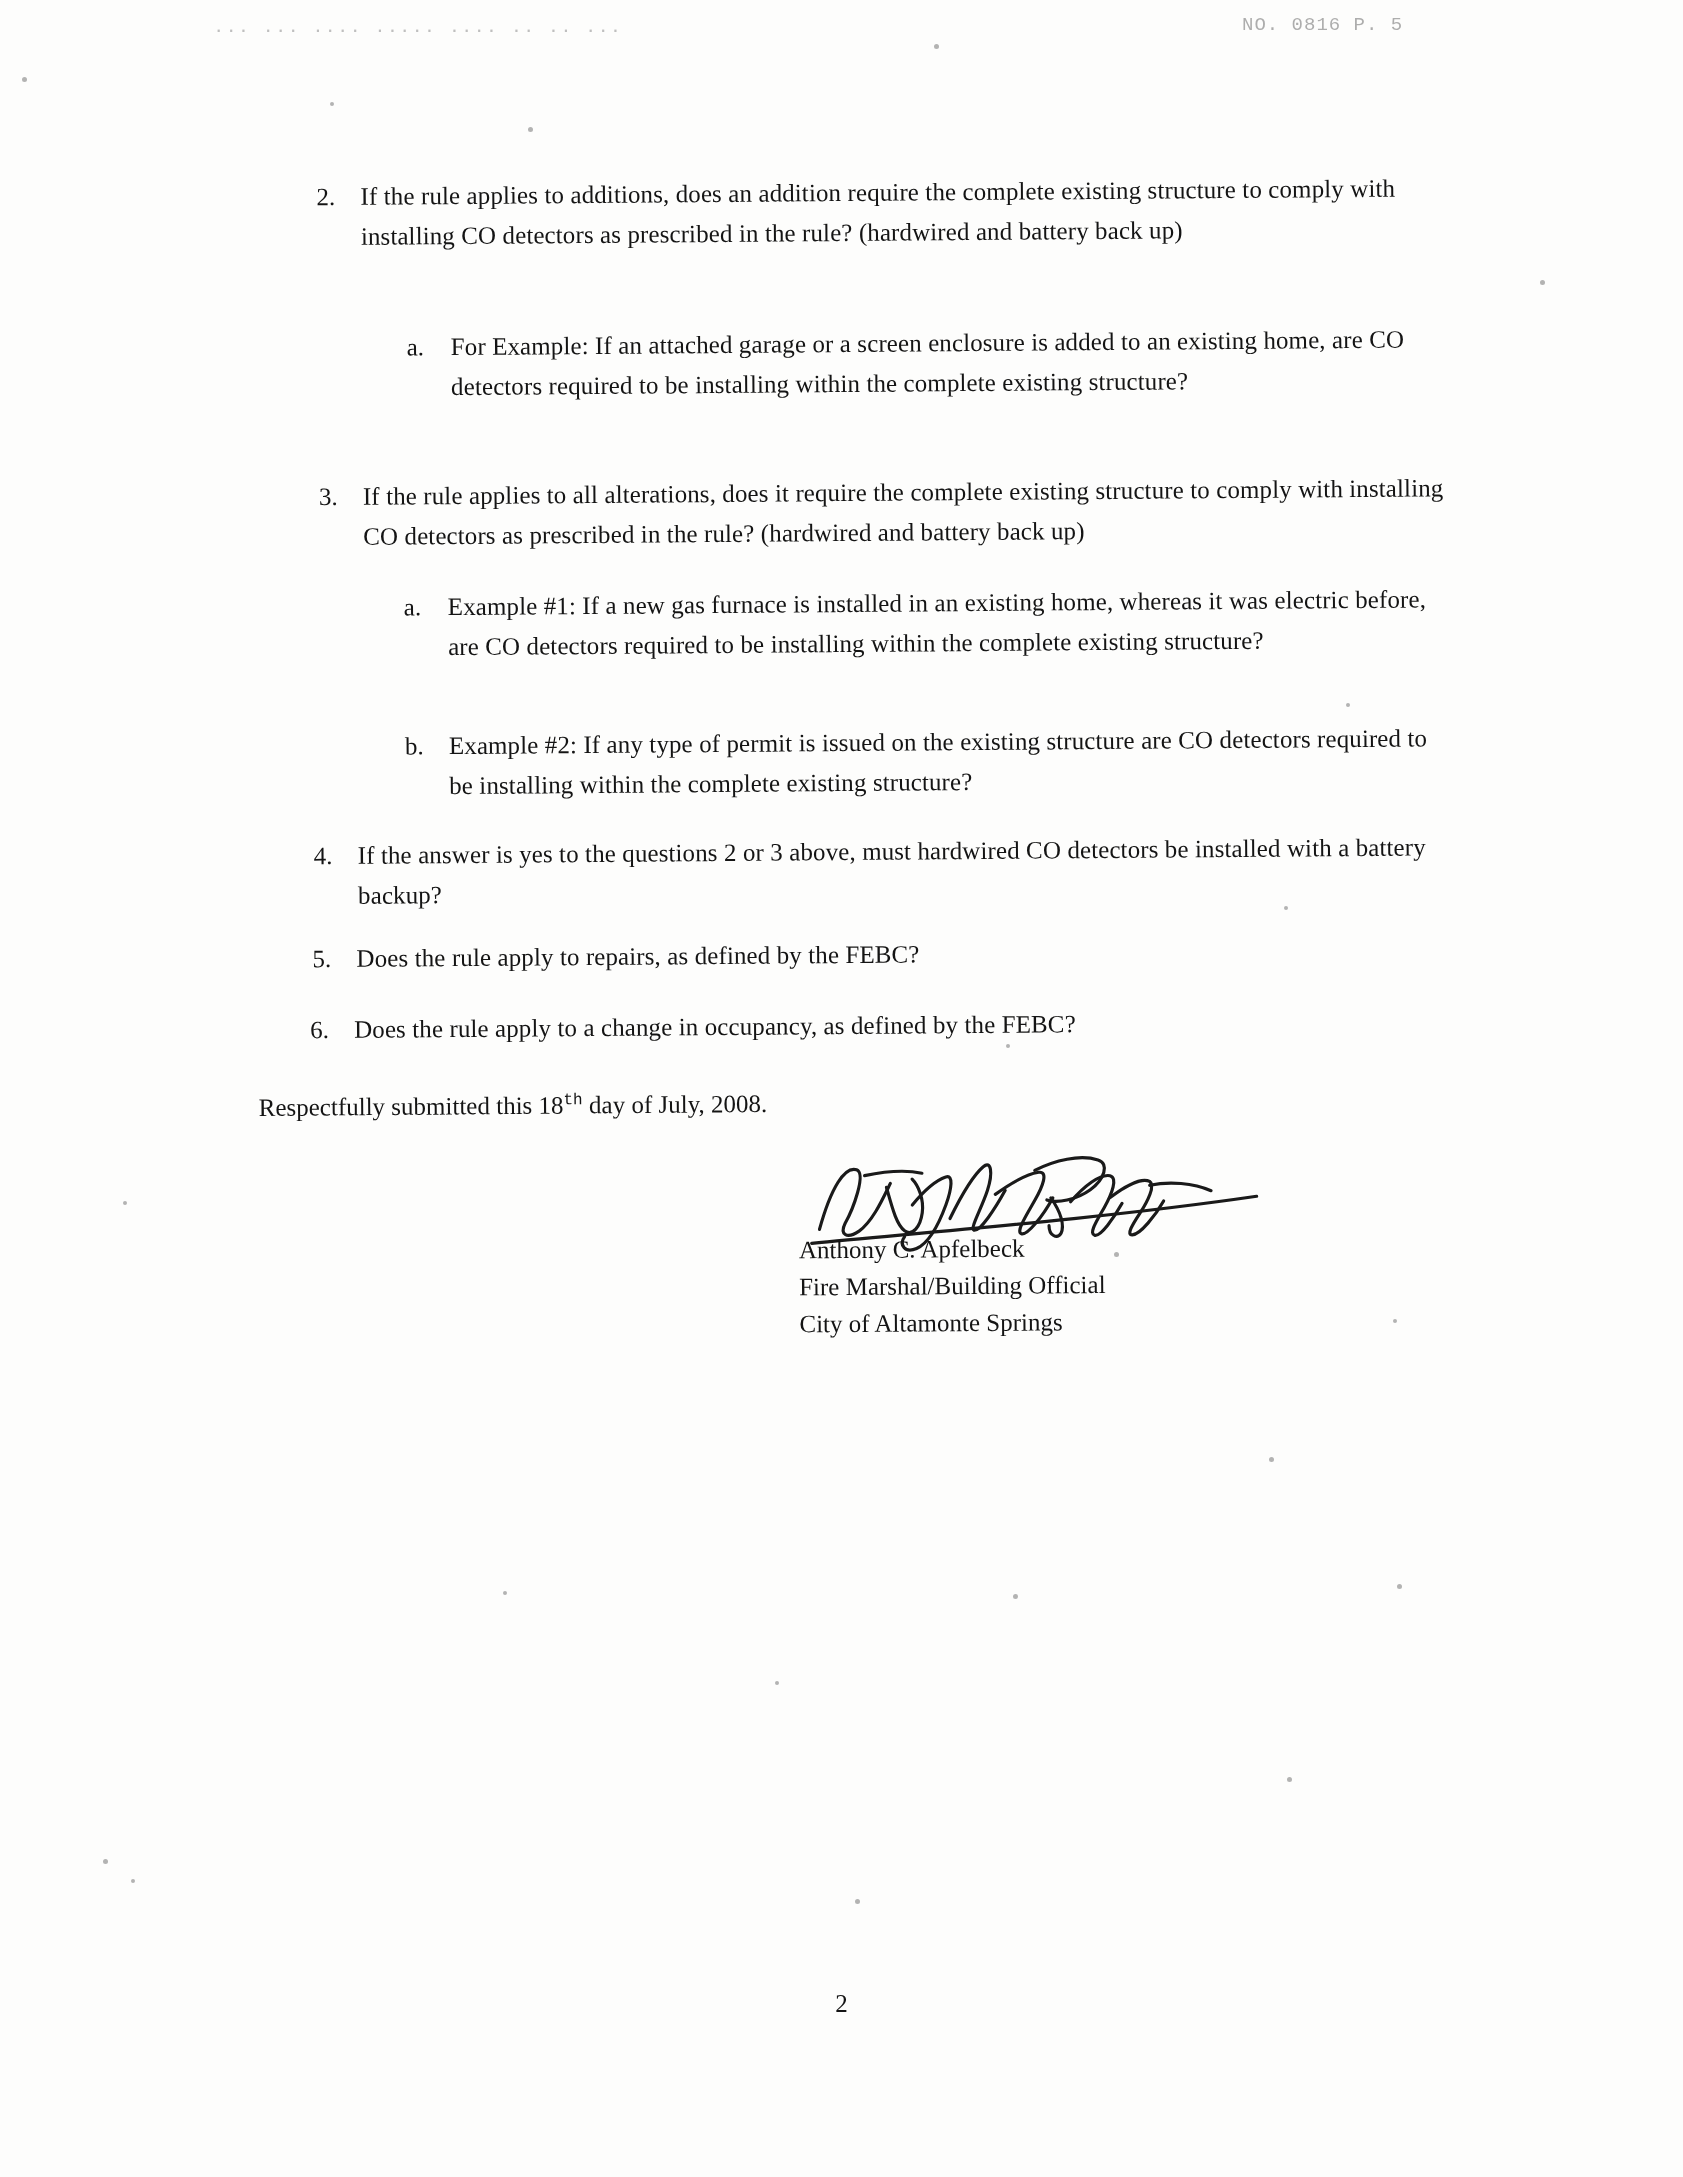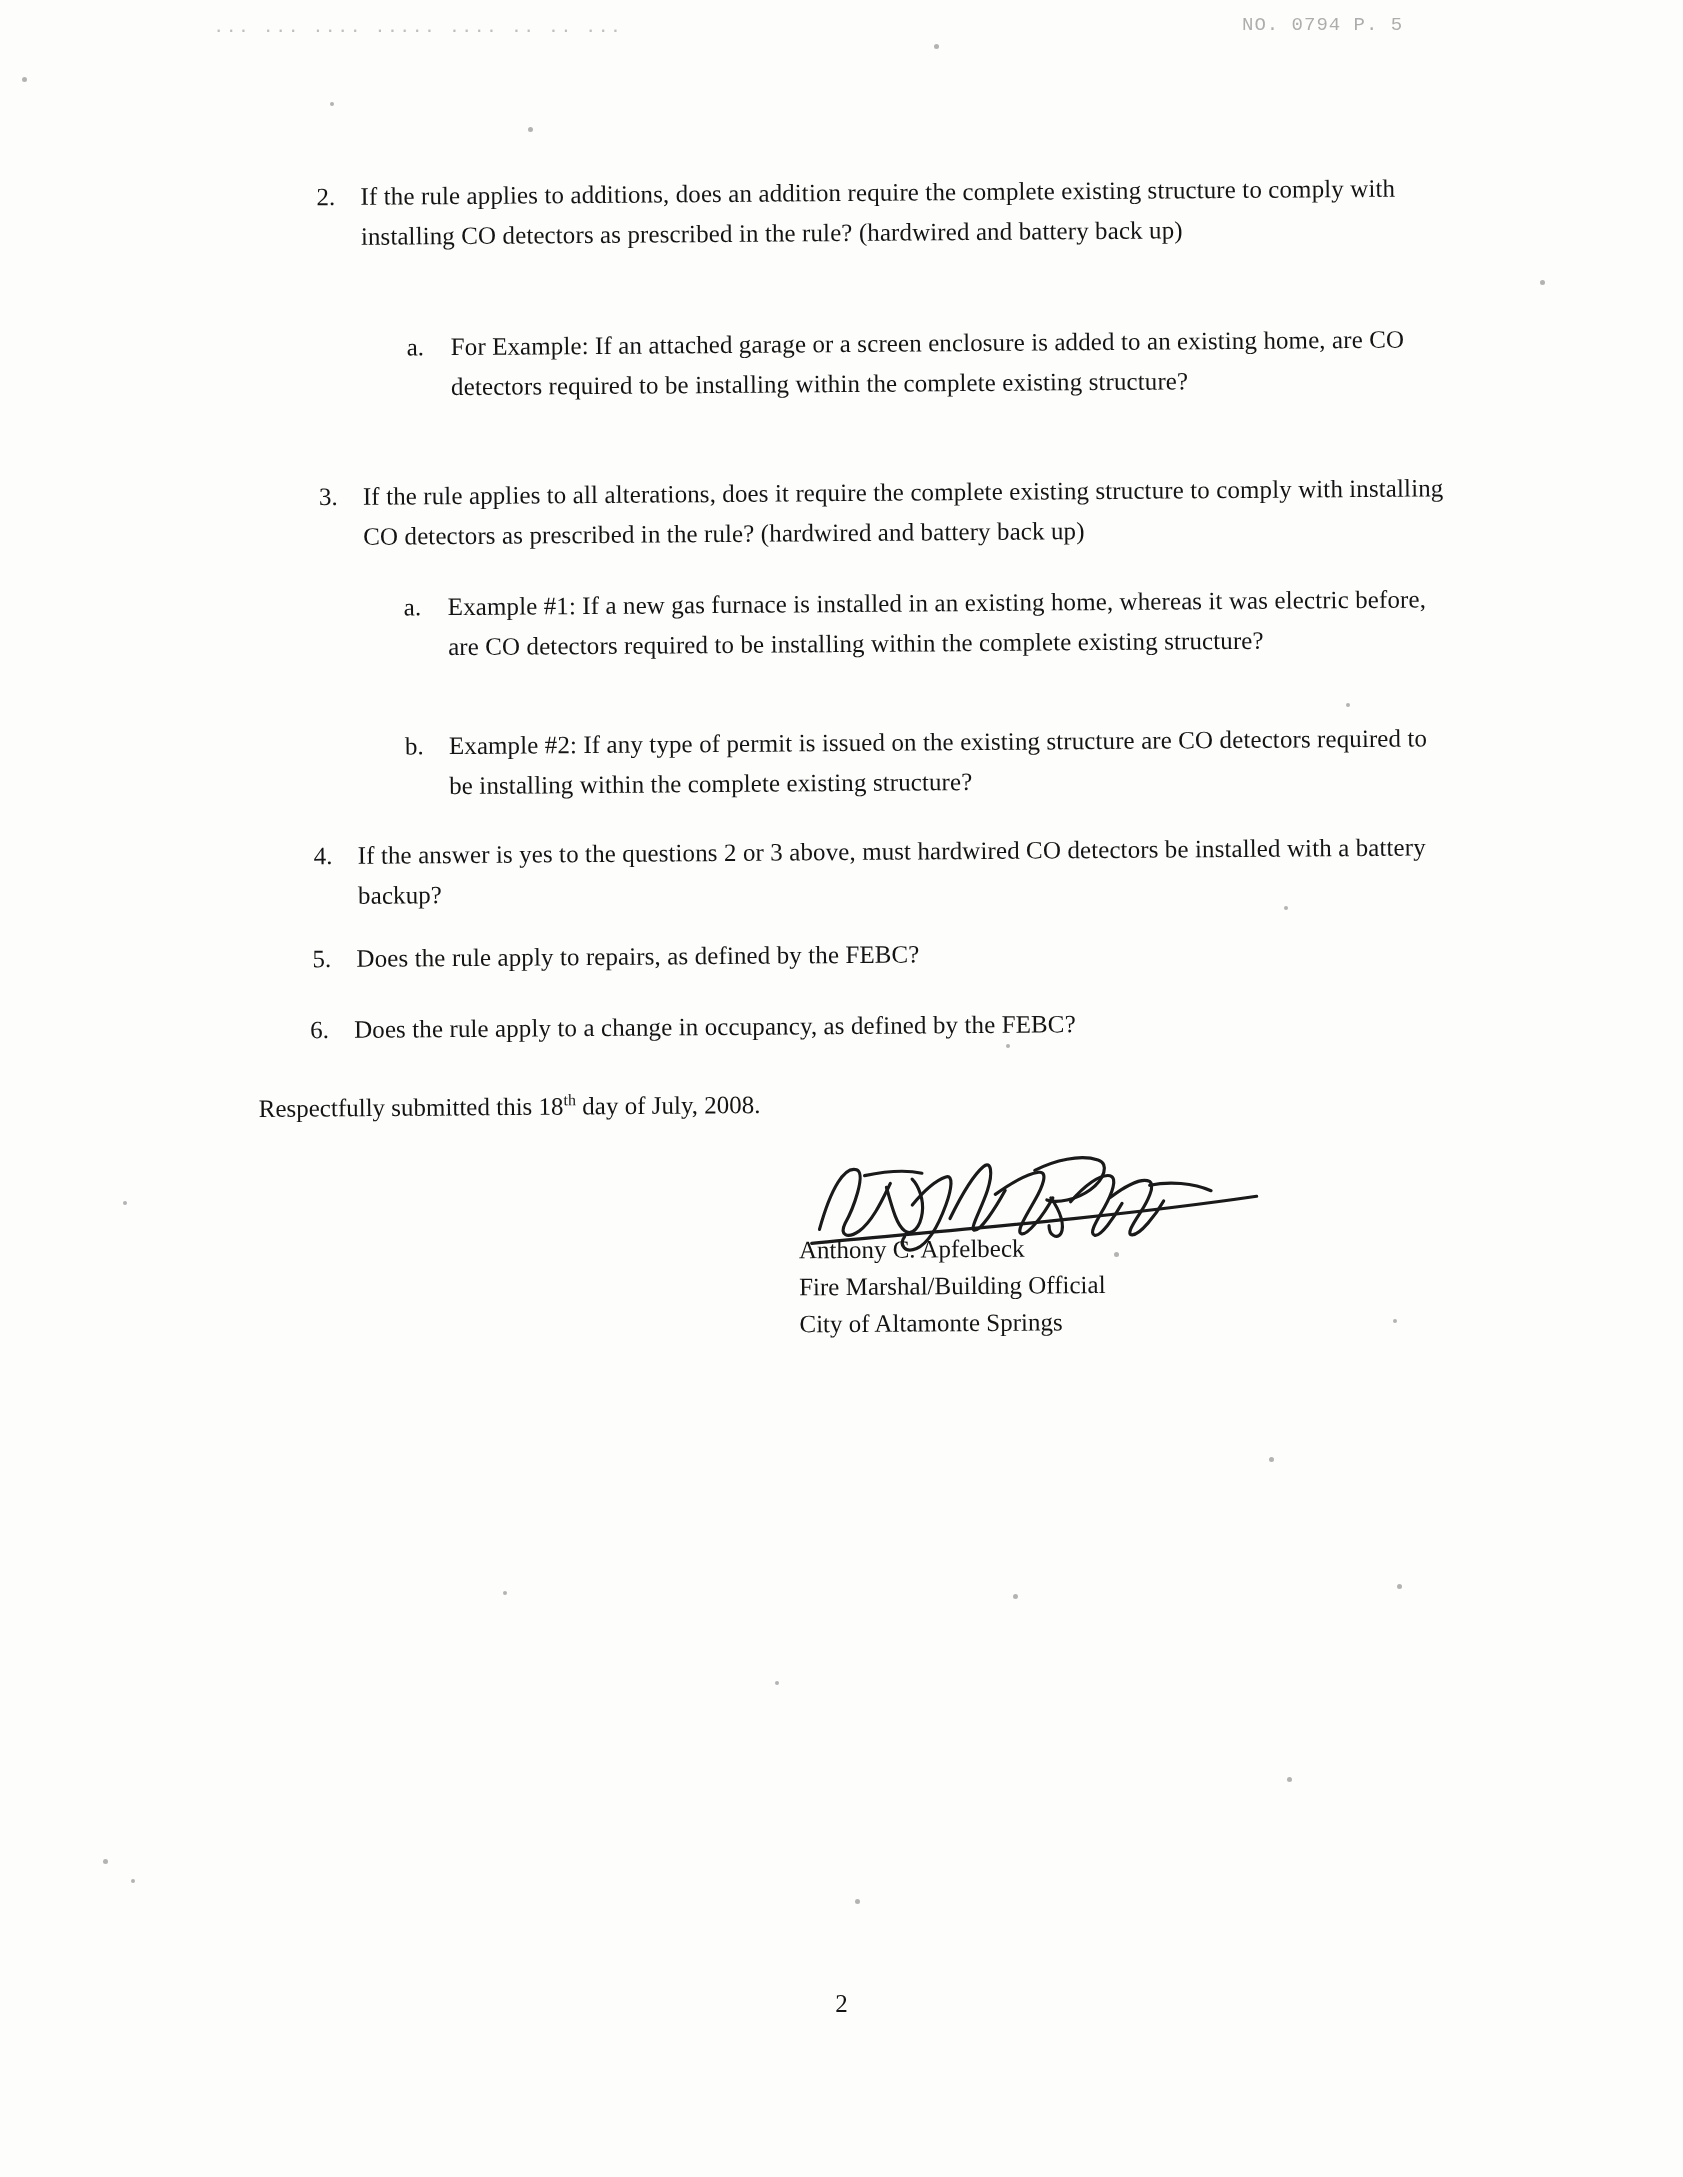--- a/index.html
+++ b/index.html
@@ -93,21 +93,21 @@
   .skew {
     transform: rotate(-0.45deg);
     transform-origin: 50% 0;
   }
 
   .closing {
     position: absolute;
     font-size: 25px;
     line-height: 38px;
   }
-  .closing sup { font-size: 16px; vertical-align: super; }
+  .closing sup { font-size: 16px; vertical-align: super; font-family: Liberation Mono, monospace; }
 
   .sig-block {
     position: absolute;
     font-size: 25px;
     line-height: 37px;
   }
 
   .signature {
     position: absolute;
   }
@@ -119,21 +119,21 @@
     font-size: 25px;
   }
 </style>
 </head>
 <body>
 
 <div class="page">
 
   <div class="fax-header">
     <span class="fax-left">...  ...  ....  .....  ....   .. ..  ...</span>
-    <span class="fax-right">NO. 0794    P. 5</span>
+    <span class="fax-right">NO. 0816    P. 5</span>
   </div>
 
   <div class="speck" style="left:22px;  top:77px;  width:5px; height:5px;"></div>
   <div class="speck" style="left:330px; top:102px; width:4px; height:4px;"></div>
   <div class="speck" style="left:528px; top:127px; width:5px; height:5px;"></div>
   <div class="speck" style="left:934px; top:44px;  width:5px; height:5px;"></div>
   <div class="speck" style="left:1540px;top:280px; width:5px; height:5px;"></div>
   <div class="speck" style="left:1346px;top:703px; width:4px; height:4px;"></div>
   <div class="speck" style="left:1284px;top:906px; width:4px; height:4px;"></div>
   <div class="speck" style="left:1114px;top:1252px;width:5px; height:5px;"></div>

